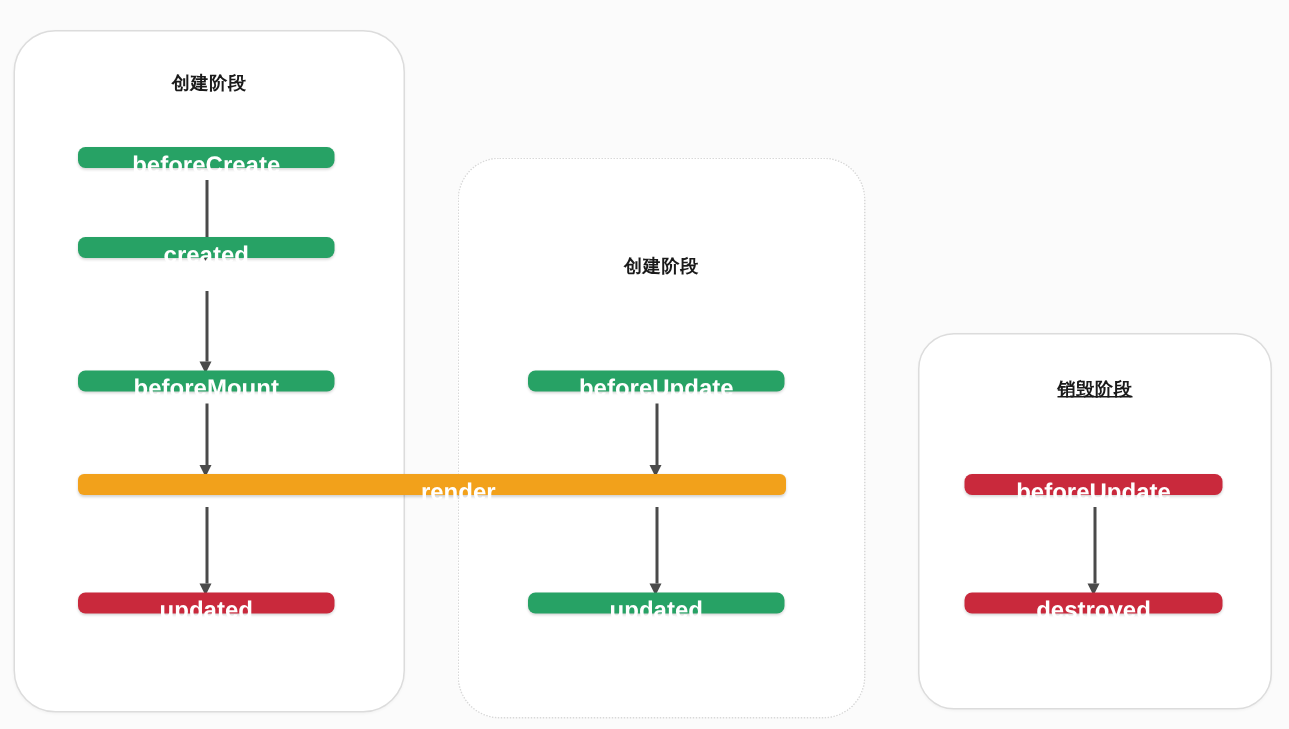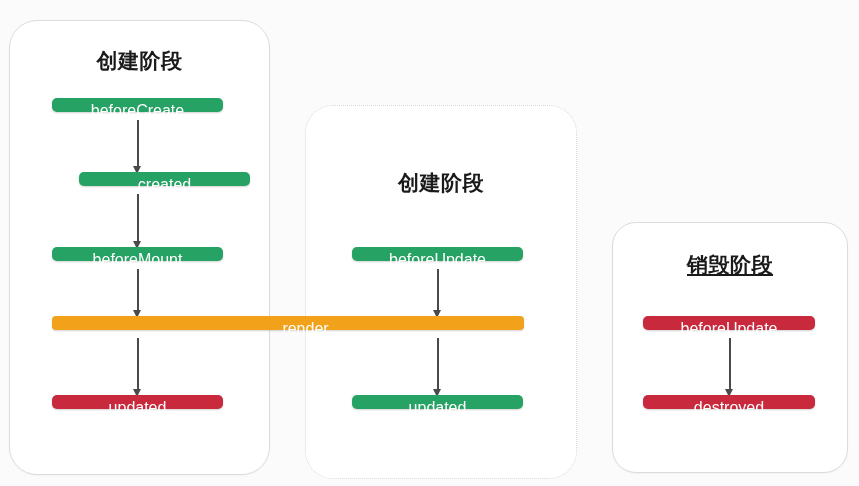--- a/index.html
+++ b/index.html
@@ -41,52 +41,52 @@
   }
 
   #panel-create  { left: 9px;   top: 20px;  width: 261px; height: 455px; }
   #panel-update  { left: 305px; top: 105px; width: 272px; height: 374px; }
   #panel-destroy { left: 612px; top: 222px; width: 236px; height: 251px; border-radius: 24px; }
 
   .panel-title {
     position: absolute;
     width: 100%;
     text-align: center;
-    font-size: 21px;
+    font-size: 12px;
     font-weight: bold;
     color: #1a1a1a;
     letter-spacing: 0.5px;
     font-family: "DejaVu Sans", "Liberation Sans", sans-serif;
   }
   #title-create  { top: 26px; }
   #title-update  { top: 63px; }
   #title-destroy { top: 28px; text-decoration: underline; }
 
   
   .node {
     position: absolute;
     box-sizing: border-box;
     height: 14px;
     line-height: 26px;
     border-radius: 5px;
     text-align: center;
     color: #ffffff;
     font-size: 16px;
-    font-weight: 400;
+    font-weight: 700;
     white-space: nowrap;
     box-shadow: 0 1px 2px rgba(0,0,0,0.18);
     z-index: 3;
   }
   .node.green  { background: #27a265; }
   .node.red    { background: #c9293c; }
   .node.orange { background: #f2a11b; }
 
   
   #node-beforeCreate { left: 52px; top: 98px;  width: 171px; }
-  #node-created      { left: 52px; top: 172px; width: 171px; margin-left: 27px; }
+  #node-created      { left: 52px; top: 158px; width: 171px; }
   #node-beforeMount  { left: 52px; top: 247px; width: 171px; text-align: center; }
   #node-mounted      { left: 52px; top: 395px; width: 171px; }
 
   
   #node-render       { left: 52px; top: 316px; width: 472px; border-radius: 4px; padding-left: 35px; }
 
   
   #node-beforeUpdate { left: 352px; top: 247px; width: 171px; }
   #node-updated      { left: 352px; top: 395px; width: 171px; }
 

